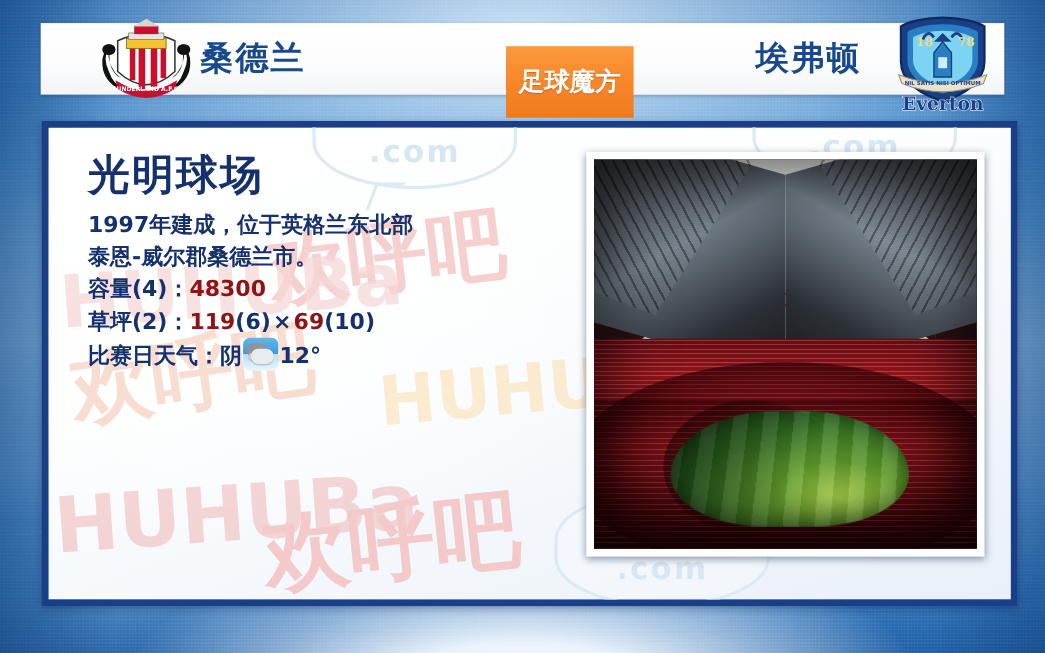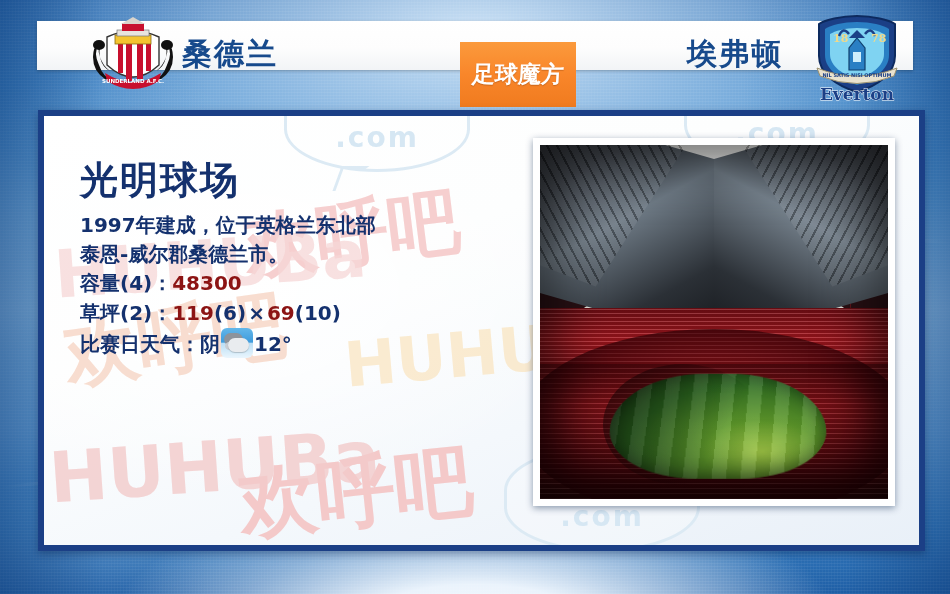--- a/index.html
+++ b/index.html
@@ -38,21 +38,21 @@
   .sw2{left:-40px;top:430px;width:420px;height:200px;
     background:radial-gradient(ellipse at 40% 50%, rgba(255,255,255,.55),rgba(255,255,255,0) 60%);
     transform:rotate(-10deg);}
   .sw3{right:-80px;top:150px;width:420px;height:280px;
     background:radial-gradient(ellipse at 60% 50%, rgba(255,255,255,.45),rgba(255,255,255,0) 62%);
     transform:rotate(12deg);}
   .bg-streak{position:absolute;height:3px;background:linear-gradient(90deg,rgba(255,255,255,0),rgba(255,255,255,.75),rgba(255,255,255,0));opacity:.5;}
 
   
   #header{
-    position:absolute;left:37px;top:21px;width:876px;height:49px;
+    position:absolute;left:37px;top:21px;width:876px;height:65px;
     background:linear-gradient(180deg,#ffffff 0%,#fdfdfd 55%,#f2f4f6 100%);
     box-shadow:0 1px 3px rgba(0,0,0,.25);
   }
   .team-name{
     position:absolute;top:0;height:65px;line-height:65px;
     font-size:30px;font-weight:bold;color:#174a8c;letter-spacing:2px;
     font-family:"DejaVu Sans","Liberation Sans",sans-serif;
   }
   #home-name{left:145px;}
   #away-name{right:130px;}
@@ -109,21 +109,21 @@
     font-family:"DejaVu Sans","Liberation Sans",sans-serif;
     font-weight:bold;white-space:nowrap;
   }
   .wm-latin{
     font-family:"DejaVu Sans","Liberation Sans",sans-serif;
     font-weight:bold;white-space:nowrap;
   }
 
   
   #info{
-    position:absolute;left:36px;top:44px;width:430px;z-index:5;
+    position:absolute;left:36px;top:23px;width:430px;z-index:5;
   }
   #stadium-title{
     font-size:38px;font-weight:bold;color:#14316e;letter-spacing:2px;
     font-family:"DejaVu Sans","Liberation Sans",sans-serif;
     margin:0 0 10px 0;line-height:1.08;
   }
   .line{
     font-size:20px;font-weight:bold;color:#14316e;
     font-family:"DejaVu Sans","Liberation Sans",sans-serif;
     line-height:1.46;white-space:nowrap;

